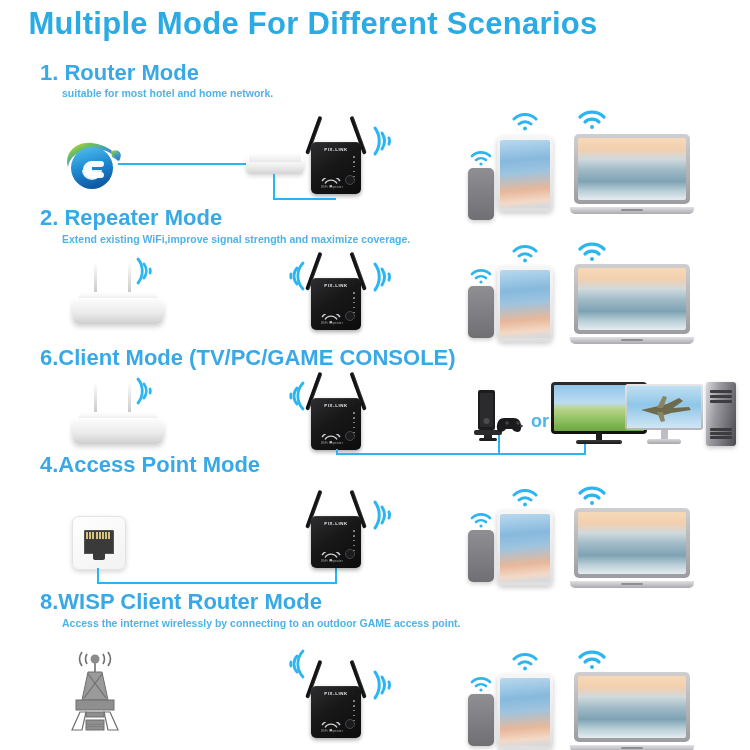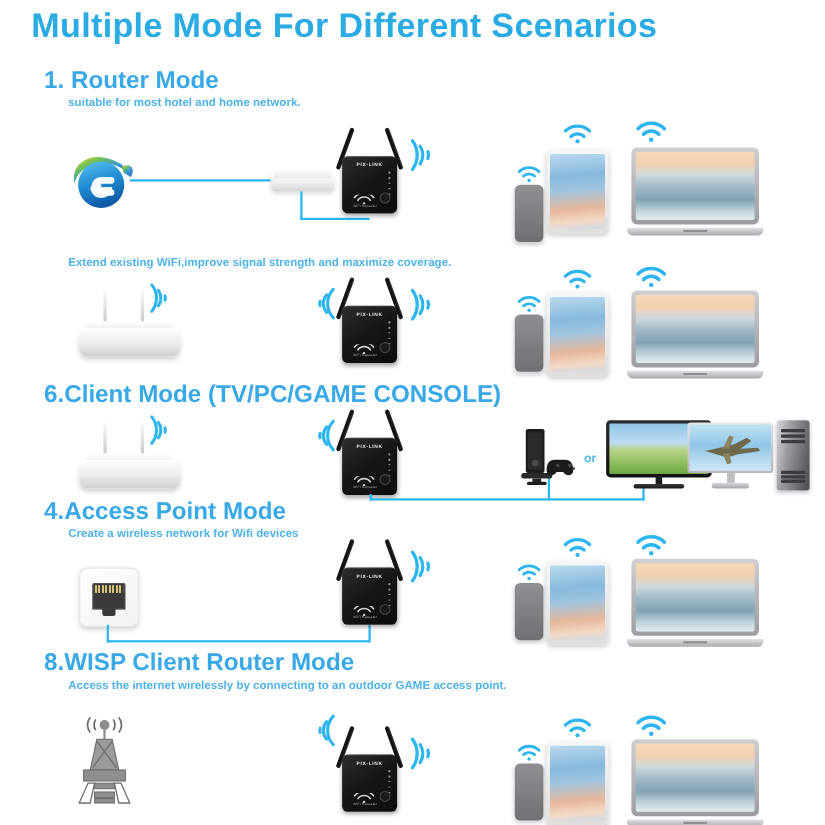--- a/index.html
+++ b/index.html
@@ -161,21 +161,21 @@
     background:linear-gradient(180deg,#e6e6e9,#b6b6bb);border-radius:3px;padding:2px;}
   .monitor .scr{width:100%;height:100%;
     background:linear-gradient(180deg,#bfe0f2 0%,#8fc6e8 45%,#cfe6f4 100%);position:relative;overflow:hidden;}
   .monitor .stand{position:absolute;left:50%;bottom:5px;width:7px;height:9px;margin-left:-3.5px;background:#bdbdc2;}
   .monitor .foot{position:absolute;left:50%;bottom:0;width:34px;height:5px;margin-left:-17px;
     background:linear-gradient(180deg,#d7d7db,#a5a5aa);border-radius:3px;}
   .tower-pc{position:absolute;width:30px;height:64px;
     background:linear-gradient(100deg,#d9d9de 0%,#9a9aa0 35%,#6f6f75 70%,#4a4a4f 100%);
     border-radius:3px;box-shadow:0 2px 4px rgba(0,0,0,.22);}
   .tower-pc .bay{position:absolute;left:4px;width:22px;height:2.5px;background:#3c3c41;border-radius:1px;}
-  .or-label{position:absolute;font-size:11px;font-weight:700;color:#4fb6ea;}
+  .or-label{position:absolute;font-size:18px;font-weight:700;color:#4fb6ea;}
 </style>
 </head>
 <body>
 
 <div class="page">
 
   <div class="title">Multiple Mode For Different Scenarios</div>
 
   <div class="sec-h" style="left:40px;top:60px;">1. Router Mode</div>
   <div class="sec-s" style="left:62px;top:86px;">suitable for most hotel and home network.</div>
@@ -275,20 +275,21 @@
       </svg>
   </div>
   <div class="laptop" style="left:570px;top:134px;">
     <div class="lid">
         <div class="scr"></div>
       </div>
       <div class="base"></div>
       <div class="notch"></div>
   </div>
 
+  <div class="sec-h" style="left:40px;top:205px;">2. Repeater Mode</div>
   <div class="sec-s" style="left:62px;top:232px;">Extend existing WiFi,improve signal strength and maximize coverage.</div>
 
   <div class="router" style="left:72px;top:262px;">
     <div class="ra" style="left:22px;"></div>
       <div class="ra" style="left:56px;"></div>
     <div class="top"></div>
       <div class="base"></div>
   </div>
   <div class="ab" style="left:134px;top:256px;">
     <svg width="26" height="30" viewBox="0 0 26 30">
@@ -471,21 +472,20 @@
   <div class="tower-pc" style="left:706px;top:382px;">
     <div class="bay" style="top:8px;"></div>
     <div class="bay" style="top:13px;"></div>
     <div class="bay" style="top:18px;"></div>
     <div class="bay" style="top:46px;"></div>
     <div class="bay" style="top:50px;"></div>
     <div class="bay" style="top:54px;"></div>
   </div>
 
   <div class="sec-h" style="left:40px;top:452px;">4.Access Point Mode</div>
-  <div class="sec-s" style="left:62px;top:478px;">Create a wireless network for Wifi devices</div>
 
   <div class="jack" style="left:72px;top:516px;">
     <div class="port"></div>
       <div class="pins"></div>
   </div>
 
   <div class="wire" style="left:97px;top:568px;width:2px;height:16px;"></div>
   <div class="wire" style="left:97px;top:582px;width:239px;height:2px;"></div>
   <div class="wire" style="left:335px;top:568px;width:2px;height:16px;"></div>
 

